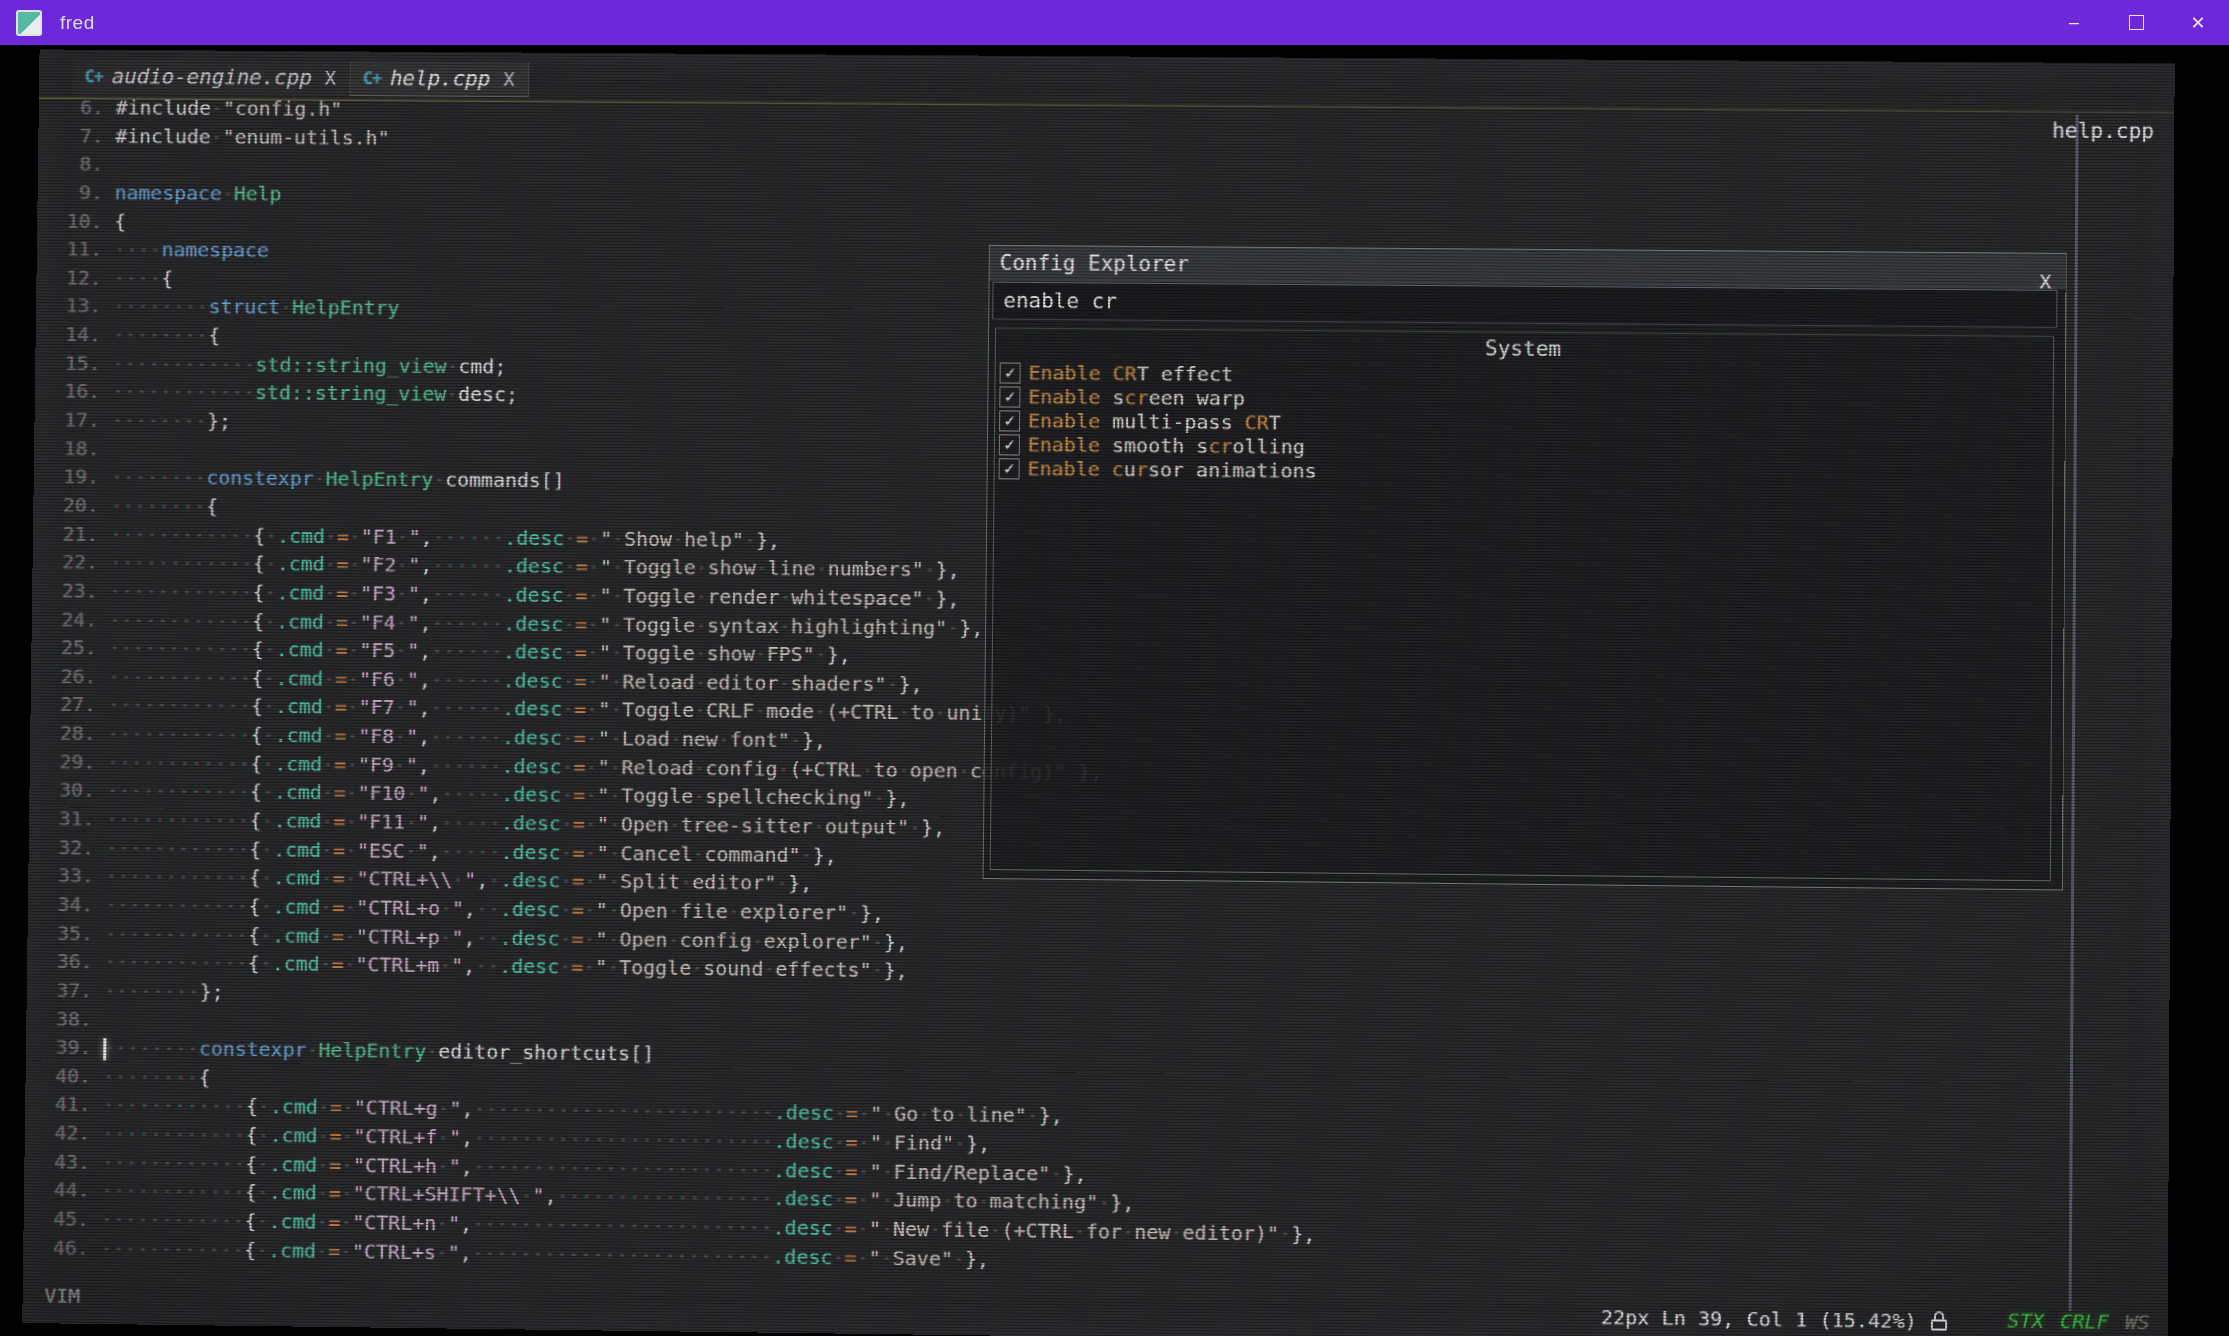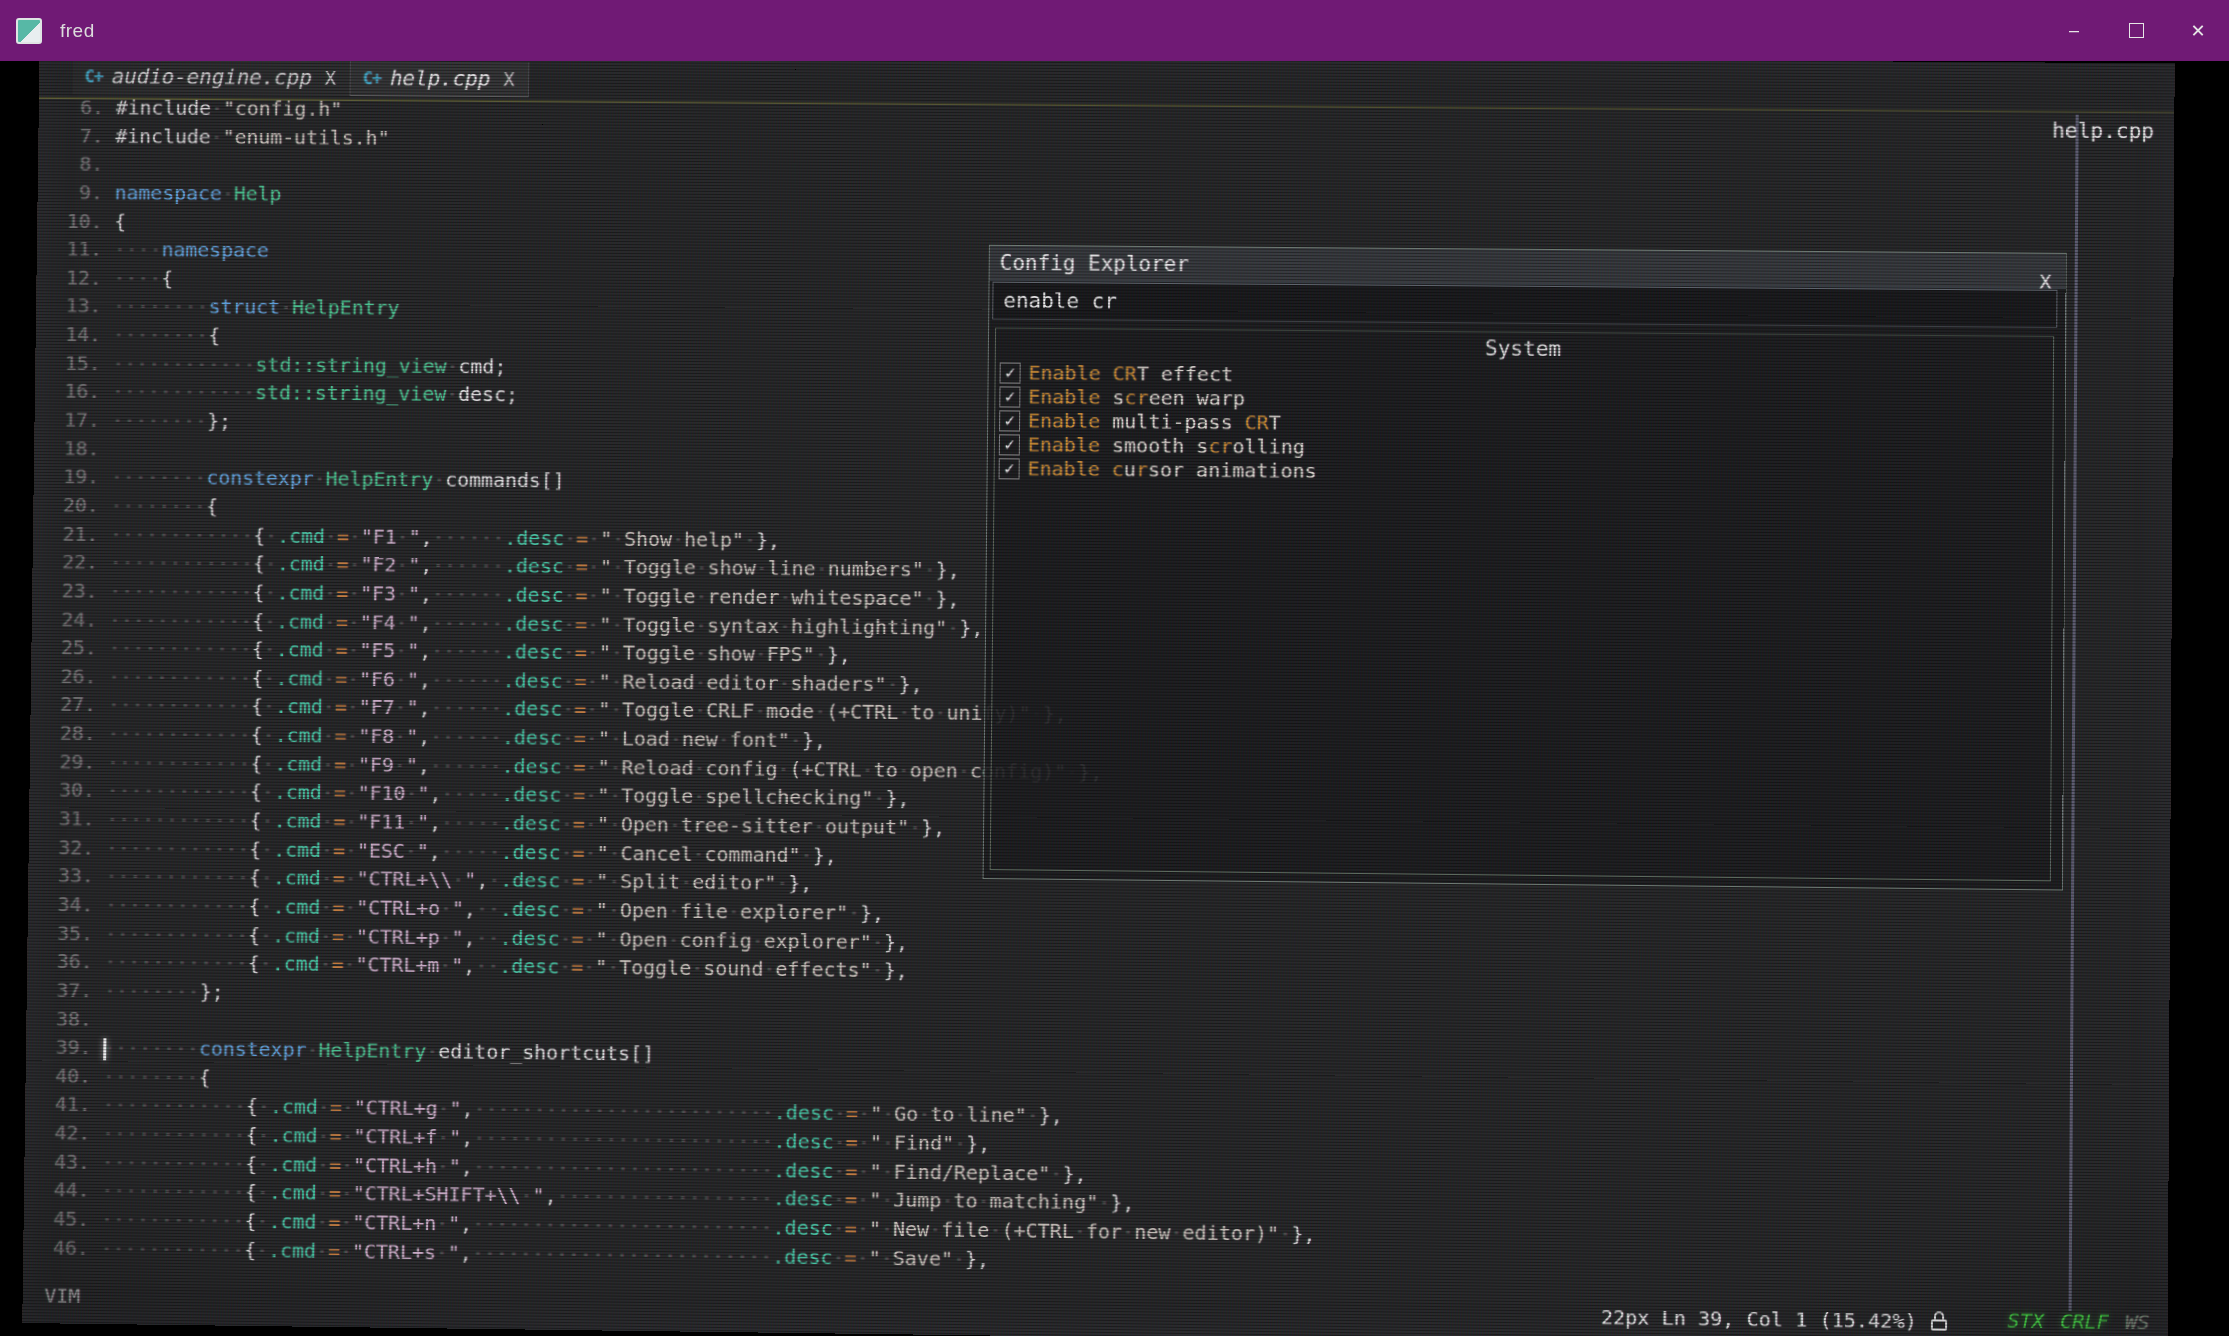--- a/index.html
+++ b/index.html
@@ -1,19 +1,19 @@
 <!DOCTYPE html>
 <html><head>
 <meta charset="utf-8">
 <style>
   html,body{margin:0;padding:0;background:#000;width:2229px;height:1336px;overflow:hidden;}
   body{position:relative;font-family:"DejaVu Sans Mono",monospace;}
 
   
-  .titlebar{position:absolute;left:0;top:0;width:2229px;height:61px;background:#701a75;
+  .titlebar{position:absolute;left:0;top:0;width:2229px;height:45px;background:#6d28d9;
     display:flex;align-items:center;z-index:100;font-family:"Liberation Sans",sans-serif;}
   .app-icon{width:22px;height:22px;margin-left:16px;border:2px solid #dfe4e4;border-radius:3px;
     background:linear-gradient(135deg,#57b8a6 0 55%,#e8eef0 55% 100%);}
   .titlebar-title{color:#dcdcdc;font-size:19px;margin-left:18px;letter-spacing:0.5px;}
   .win-controls{margin-left:auto;display:flex;height:45px;}
   .win-btn{width:62px;height:45px;display:flex;align-items:center;justify-content:center;
     color:#e6e6e6;font-size:18px;cursor:default;}
   .win-btn .box{width:13px;height:13px;border:1.5px solid #e6e6e6;}
 
   

